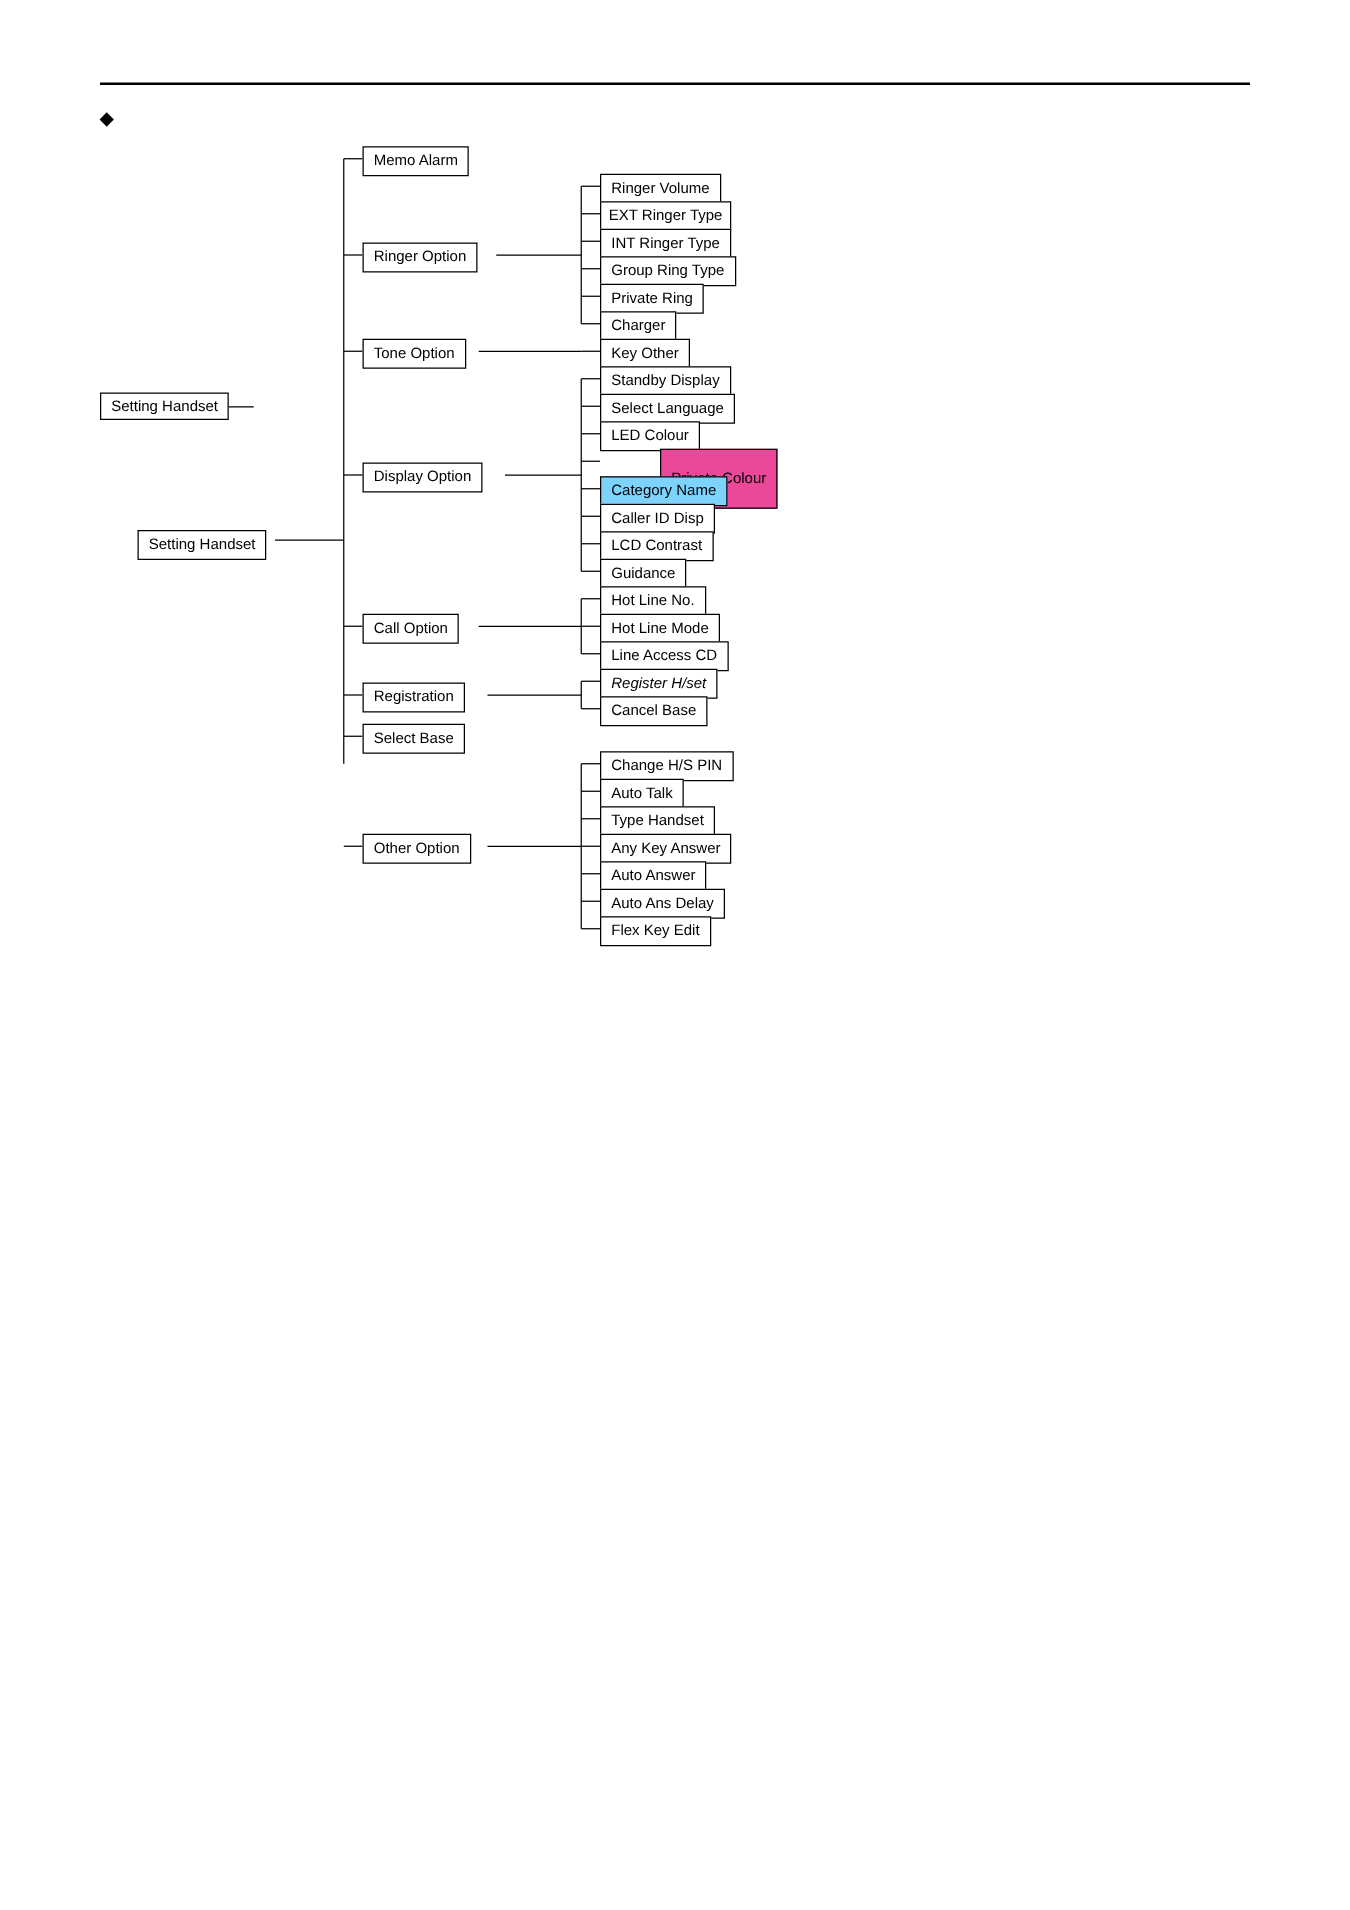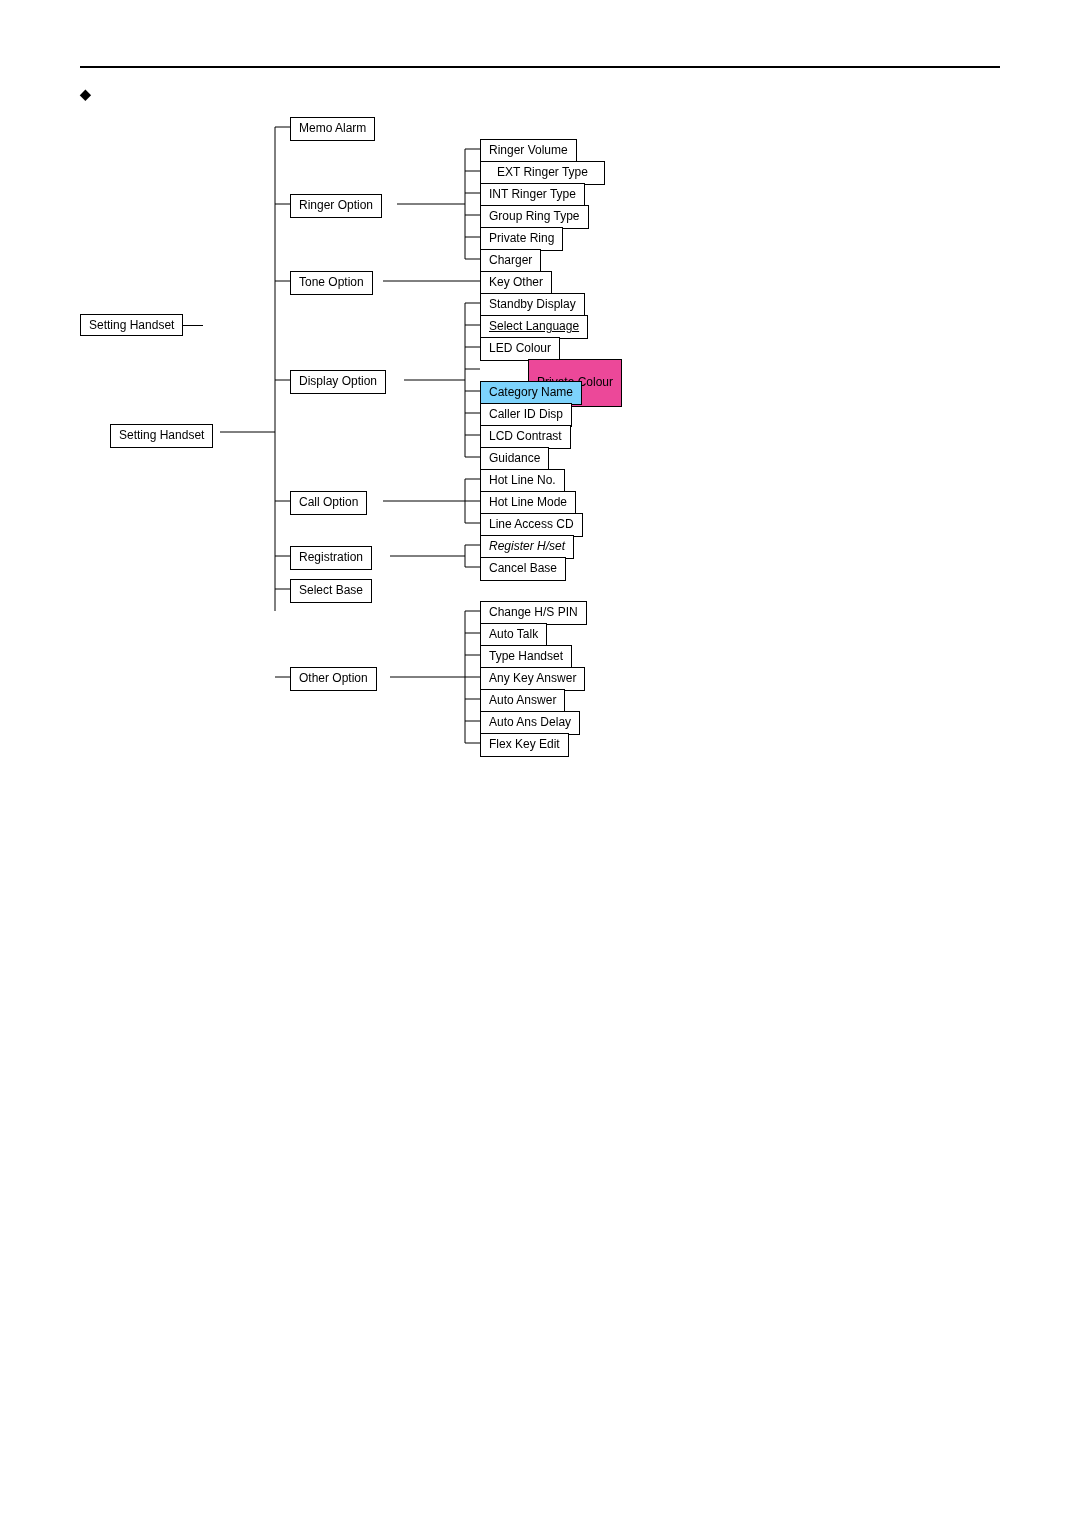--- a/index.html
+++ b/index.html
@@ -137,30 +137,30 @@
       <line x1="365" y1="583" x2="380" y2="583" stroke="#000" stroke-width="1"></line>
       <line x1="365" y1="605" x2="380" y2="605" stroke="#000" stroke-width="1"></line>
       <line x1="365" y1="627" x2="380" y2="627" stroke="#000" stroke-width="1"></line>
     </svg>
 
 <div id="tree-dom" style="position: relative; height: 658px;">
 <div style="position: absolute; left: 10px; top: 308px; border: 1px solid rgb(0, 0, 0); padding: 3px 8px; font-size: 12px; white-space: nowrap; background: rgb(255, 255, 255); line-height: 1.3;">Setting Handset</div>
       <div style="position: absolute; left: 190px; top: 1px; border: 1px solid rgb(0, 0, 0); padding: 3px 8px; font-size: 12px; white-space: nowrap; background: rgb(255, 255, 255); line-height: 1.3;">Memo Alarm</div>
       <div style="position: absolute; left: 190px; top: 78px; border: 1px solid rgb(0, 0, 0); padding: 3px 8px; font-size: 12px; white-space: nowrap; background: rgb(255, 255, 255); line-height: 1.3; text-align: center;">Ringer Option</div>
       <div style="position: absolute; left: 380px; top: 23px; border: 1px solid rgb(0, 0, 0); padding: 3px 8px; font-size: 12px; white-space: nowrap; background: rgb(255, 255, 255); line-height: 1.3;">Ringer Volume</div>
-      <div style="position: absolute; left: 380px; top: 45px; border: 1px solid rgb(0, 0, 0); padding: 3px 16px; font-size: 12px; white-space: nowrap; background: rgb(255, 255, 255); line-height: 1.3;">EXT Ringer Type</div>
+      <div style="position: absolute; left: 380px; top: 45px; border: 1px solid rgb(0, 0, 0); padding: 3px 6px; font-size: 12px; white-space: nowrap; background: rgb(255, 255, 255); line-height: 1.3;">EXT Ringer Type</div>
       <div style="position: absolute; left: 380px; top: 67px; border: 1px solid rgb(0, 0, 0); padding: 3px 8px; font-size: 12px; white-space: nowrap; background: rgb(255, 255, 255); line-height: 1.3;">INT Ringer Type</div>
       <div style="position: absolute; left: 380px; top: 89px; border: 1px solid rgb(0, 0, 0); padding: 3px 8px; font-size: 12px; white-space: nowrap; background: rgb(255, 255, 255); line-height: 1.3;">Group Ring Type</div>
       <div style="position: absolute; left: 380px; top: 111px; border: 1px solid rgb(0, 0, 0); padding: 3px 8px; font-size: 12px; white-space: nowrap; background: rgb(255, 255, 255); line-height: 1.3;">Private Ring</div>
       <div style="position: absolute; left: 380px; top: 133px; border: 1px solid rgb(0, 0, 0); padding: 3px 8px; font-size: 12px; white-space: nowrap; background: rgb(255, 255, 255); line-height: 1.3;">Charger</div>
       <div style="position: absolute; left: 190px; top: 155px; border: 1px solid rgb(0, 0, 0); padding: 3px 8px; font-size: 12px; white-space: nowrap; background: rgb(255, 255, 255); line-height: 1.3;">Tone Option</div>
       <div style="position: absolute; left: 380px; top: 155px; border: 1px solid rgb(0, 0, 0); padding: 3px 8px; font-size: 12px; white-space: nowrap; background: rgb(255, 255, 255); line-height: 1.3;">Key Other</div>
       <div style="position: absolute; left: 190px; top: 254px; border: 1px solid rgb(0, 0, 0); padding: 3px 8px; font-size: 12px; white-space: nowrap; background: rgb(255, 255, 255); line-height: 1.3;">Display Option</div>
       <div style="position: absolute; left: 380px; top: 177px; border: 1px solid rgb(0, 0, 0); padding: 3px 8px; font-size: 12px; white-space: nowrap; background: rgb(255, 255, 255); line-height: 1.3;">Standby Display</div>
-      <div style="position: absolute; left: 380px; top: 199px; border: 1px solid rgb(0, 0, 0); padding: 3px 8px; font-size: 12px; white-space: nowrap; background: rgb(255, 255, 255); line-height: 1.3; text-decoration: underline;">Select Language</div>
+      <div style="position: absolute; left: 380px; top: 199px; border: 1px solid rgb(0, 0, 0); padding: 3px 8px; font-size: 12px; white-space: nowrap; background: rgb(255, 255, 255); line-height: 1.3;">Select Language</div>
       <div style="position: absolute; left: 380px; top: 221px; border: 1px solid rgb(0, 0, 0); padding: 3px 8px; font-size: 12px; white-space: nowrap; background: rgb(255, 255, 255); line-height: 1.3;">LED Colour</div>
       <div style="position: absolute; left: 380px; top: 243px; border: 1px solid rgb(0, 0, 0); padding: 15px 8px; font-size: 12px; white-space: nowrap; background: #ec4899; line-height: 1.3; margin-left: 48px;">Private Colour</div>
       <div style="position: absolute; left: 380px; top: 265px; border: 1px solid rgb(0, 0, 0); padding: 3px 8px; font-size: 12px; white-space: nowrap; background: #7dd3fc; line-height: 1.3;">Category Name</div>
       <div style="position: absolute; left: 380px; top: 287px; border: 1px solid rgb(0, 0, 0); padding: 3px 8px; font-size: 12px; white-space: nowrap; background: rgb(255, 255, 255); line-height: 1.3;">Caller ID Disp</div>
       <div style="position: absolute; left: 380px; top: 309px; border: 1px solid rgb(0, 0, 0); padding: 3px 8px; font-size: 12px; white-space: nowrap; background: rgb(255, 255, 255); line-height: 1.3;">LCD Contrast</div>
       <div style="position: absolute; left: 380px; top: 331px; border: 1px solid rgb(0, 0, 0); padding: 3px 8px; font-size: 12px; white-space: nowrap; background: rgb(255, 255, 255); line-height: 1.3;">Guidance</div>
       <div style="position: absolute; left: 190px; top: 375px; border: 1px solid rgb(0, 0, 0); padding: 3px 8px; font-size: 12px; white-space: nowrap; background: rgb(255, 255, 255); line-height: 1.3;">Call Option</div>
       <div style="position: absolute; left: 380px; top: 353px; border: 1px solid rgb(0, 0, 0); padding: 3px 8px; font-size: 12px; white-space: nowrap; background: rgb(255, 255, 255); line-height: 1.3;">Hot Line No.</div>
       <div style="position: absolute; left: 380px; top: 375px; border: 1px solid rgb(0, 0, 0); padding: 3px 8px; font-size: 12px; white-space: nowrap; background: rgb(255, 255, 255); line-height: 1.3;">Hot Line Mode</div>
       <div style="position: absolute; left: 380px; top: 397px; border: 1px solid rgb(0, 0, 0); padding: 3px 8px; font-size: 12px; white-space: nowrap; background: rgb(255, 255, 255); line-height: 1.3;">Line Access CD</div>

